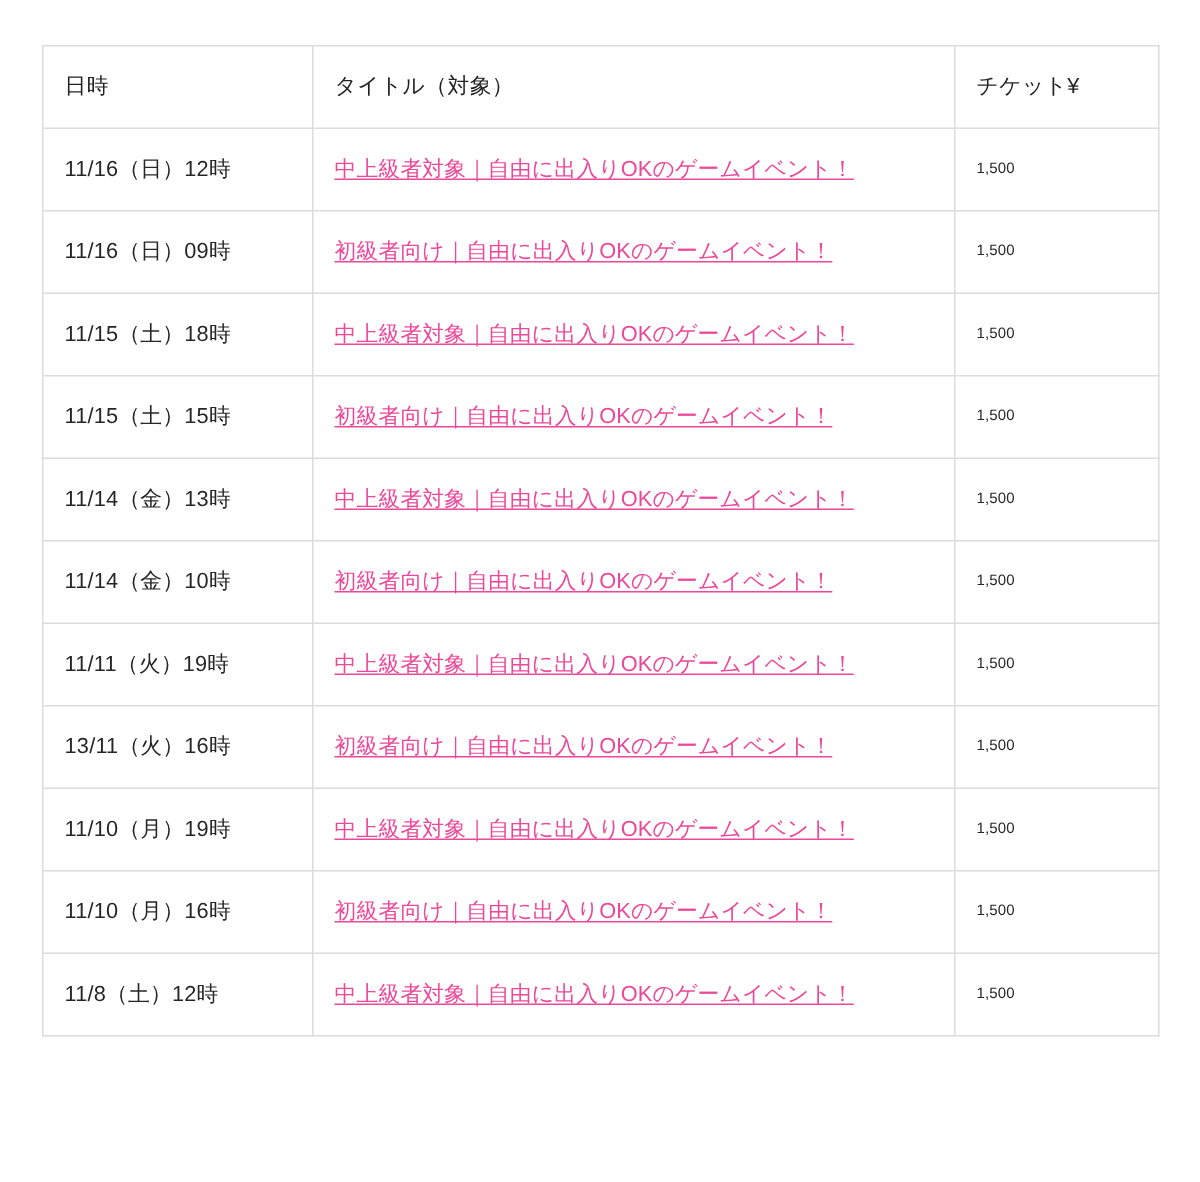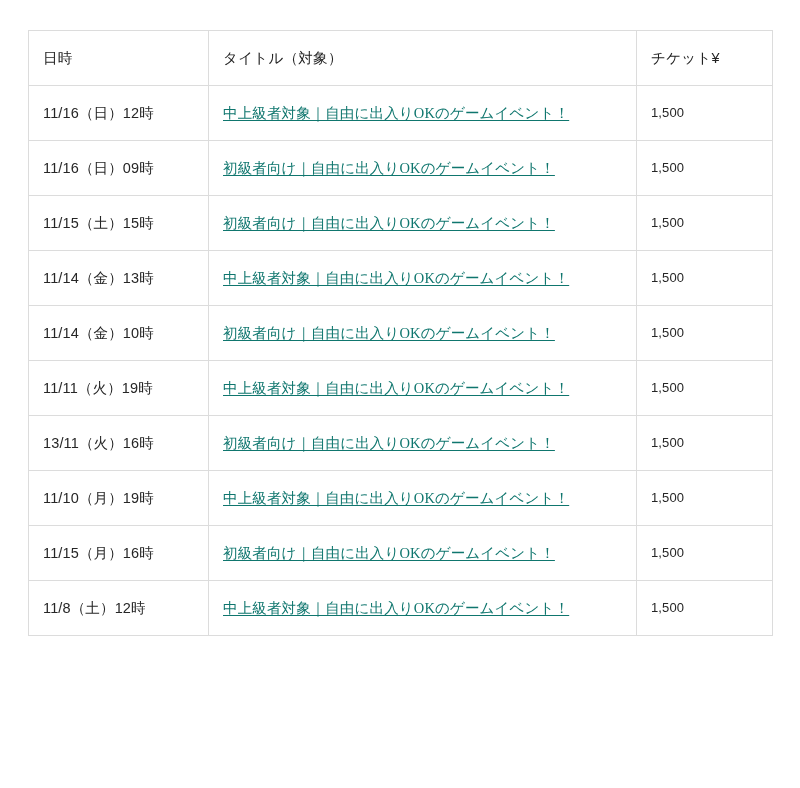--- a/index.html
+++ b/index.html
@@ -60,29 +60,28 @@
   table.schedule tbody tr.tall td {
     height: 76px;
   }
   .date-cell {
     white-space: nowrap;
     font-size: 14.5px;
     margin-left: 36px;
   }
   .price-cell {
     white-space: nowrap;
-    font-size: 13px;
+    font-size: 10px;
   }
   a.event-link {
-    color: #0f766e;
+    color: #ec4899;
     text-decoration: underline;
     text-underline-offset: 2px;
     font-size: 14.5px;
     display: inline;
-    font-family: Liberation Serif, serif;
   }
   .title-cell {
     padding-top: 4px;
     padding-bottom: 4px;
   }
 </style>
 </head>
 <body>
 
 <div class="page">
@@ -105,20 +104,25 @@
           <td class="date-cell">11/16（日）12時</td>
           <td class="title-cell"><a class="event-link" href="#">中上級者対象｜自由に出入りOKのゲームイベント！</a></td>
           <td class="price-cell">1,500</td>
         </tr>
         <tr>
           <td class="date-cell">11/16（日）09時</td>
           <td class="title-cell"><a class="event-link" href="#">初級者向け｜自由に出入りOKのゲームイベント！</a></td>
           <td class="price-cell">1,500</td>
         </tr>
         <tr>
+          <td class="date-cell">11/15（土）18時</td>
+          <td class="title-cell"><a class="event-link" href="#">中上級者対象｜自由に出入りOKのゲームイベント！</a></td>
+          <td class="price-cell">1,500</td>
+        </tr>
+        <tr>
           <td class="date-cell">11/15（土）15時</td>
           <td class="title-cell"><a class="event-link" href="#">初級者向け｜自由に出入りOKのゲームイベント！</a></td>
           <td class="price-cell">1,500</td>
         </tr>
         <tr>
           <td class="date-cell">11/14（金）13時</td>
           <td class="title-cell"><a class="event-link" href="#">中上級者対象｜自由に出入りOKのゲームイベント！</a></td>
           <td class="price-cell">1,500</td>
         </tr>
         <tr>
@@ -135,21 +139,21 @@
           <td class="date-cell">13/11（火）16時</td>
           <td class="title-cell"><a class="event-link" href="#">初級者向け｜自由に出入りOKのゲームイベント！</a></td>
           <td class="price-cell">1,500</td>
         </tr>
         <tr>
           <td class="date-cell">11/10（月）19時</td>
           <td class="title-cell"><a class="event-link" href="#">中上級者対象｜自由に出入りOKのゲームイベント！</a></td>
           <td class="price-cell">1,500</td>
         </tr>
         <tr>
-          <td class="date-cell">11/15（月）16時</td>
+          <td class="date-cell">11/10（月）16時</td>
           <td class="title-cell"><a class="event-link" href="#">初級者向け｜自由に出入りOKのゲームイベント！</a></td>
           <td class="price-cell">1,500</td>
         </tr>
         <tr>
           <td class="date-cell">11/8（土）12時</td>
           <td class="title-cell"><a class="event-link" href="#">中上級者対象｜自由に出入りOKのゲームイベント！</a></td>
           <td class="price-cell">1,500</td>
         </tr>
       </tbody>
     </table>

